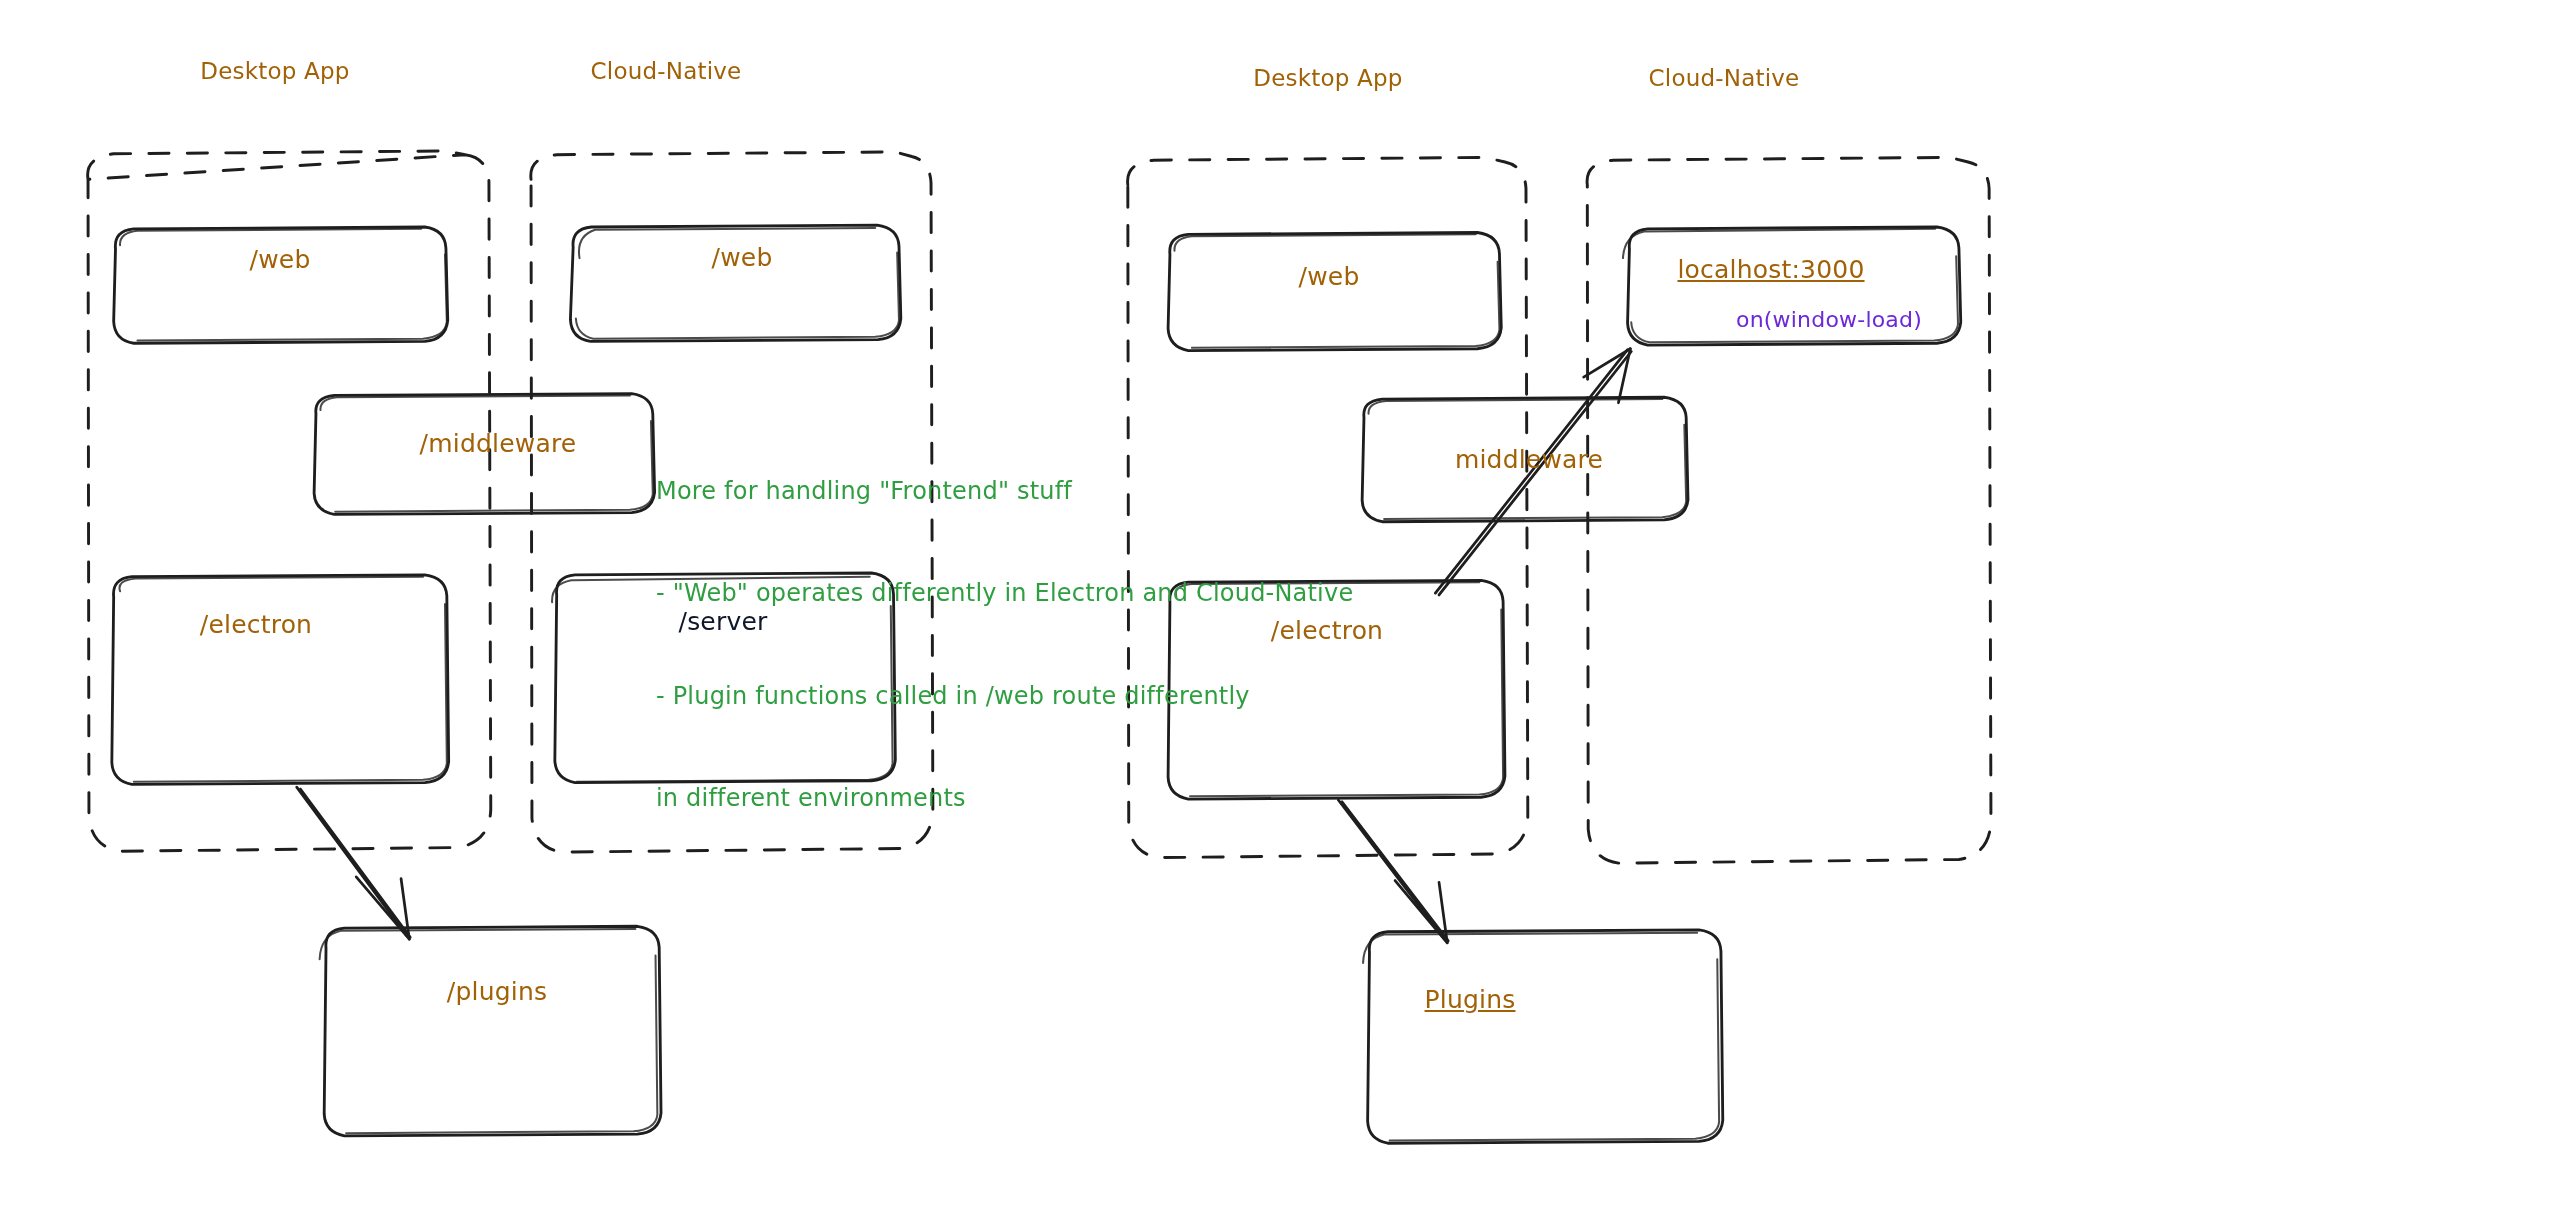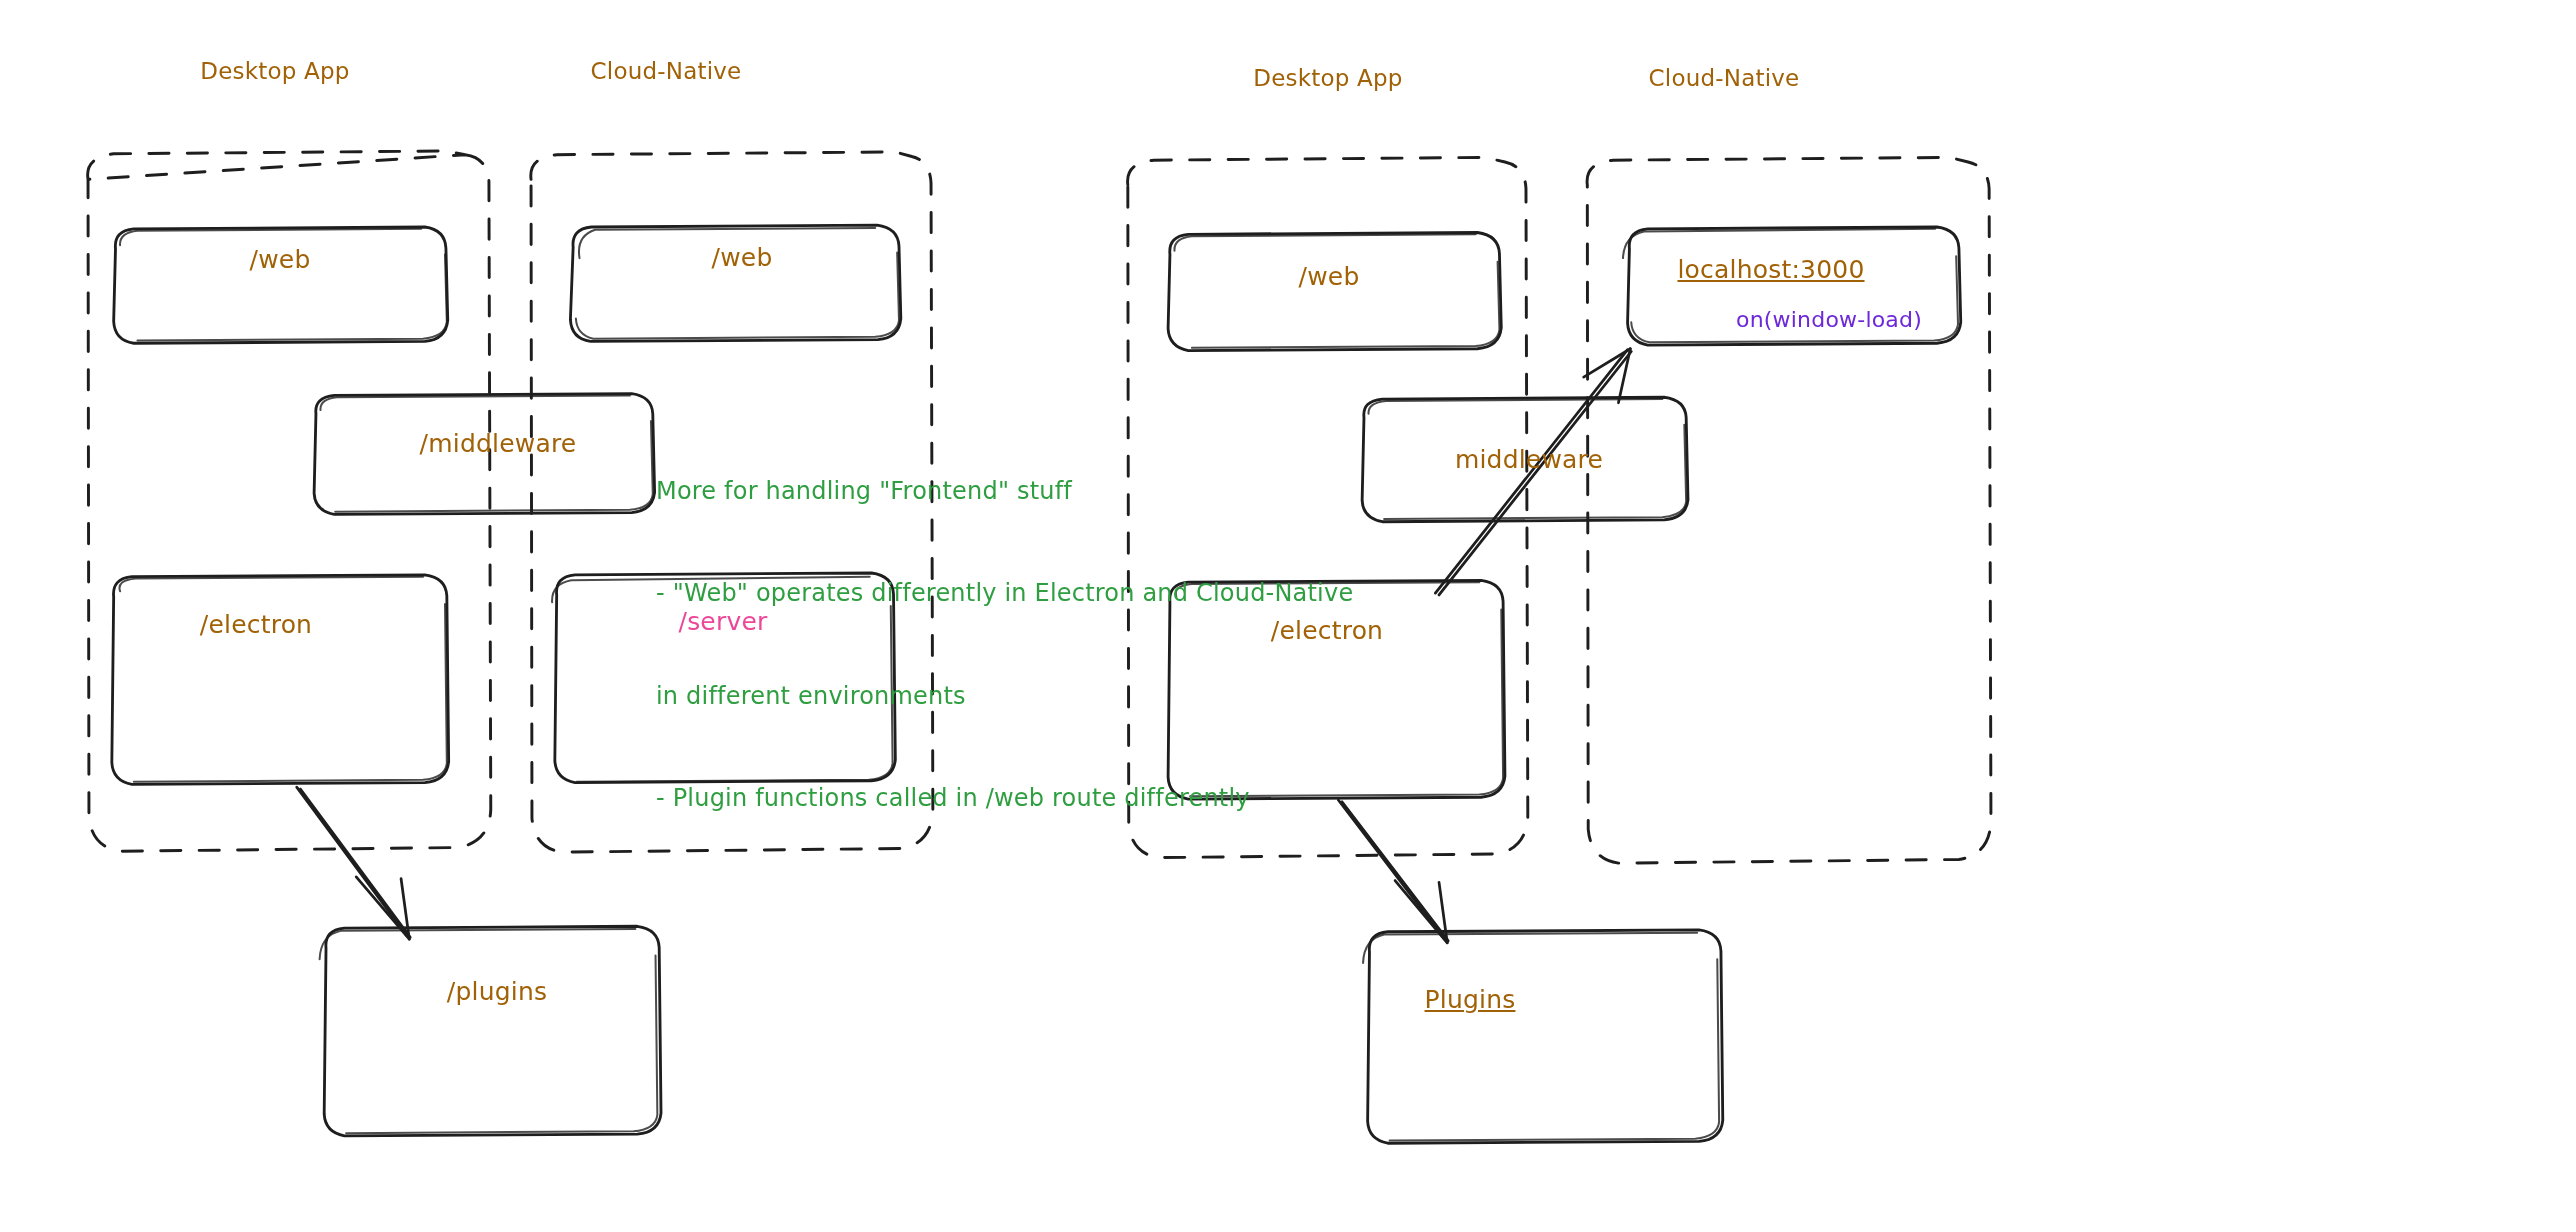--- a/index.html
+++ b/index.html
@@ -188,28 +188,28 @@
     </g>
   </svg>
 
   <div class="lbl group-title" style="left:275px; top:57px;">Desktop App</div>
   <div class="lbl group-title" style="left:666px; top:57px;">Cloud-Native</div>
 
   <div class="lbl node-label" style="left:280px; top:244px;">/web</div>
   <div class="lbl node-label" style="left:742px; top:242px;">/web</div>
   <div class="lbl node-label" style="left:498px; top:428px;">/middleware</div>
   <div class="lbl node-label" style="left:256px; top:609px;">/electron</div>
-  <div class="lbl node-label" style="left:723px; top:606px; color:#ec4899;">/server</div>
+  <div class="lbl node-label" style="left:723px; top:606px; color:#0f172a;">/server</div>
   <div class="lbl node-label" style="left:497px; top:976px;">/plugins</div>
 
   <div class="lbl note note-green" style="left:656px; top:406px;">
     <div>More for handling "Frontend" stuff</div>
     <div>- "Web" operates differently in Electron and Cloud-Native</div>
+    <div>- Plugin functions called in /web route differently</div>
     <div>in different environments</div>
-    <div>- Plugin functions called in /web route differently</div>
   </div>
 
   <div class="lbl group-title" style="left:1328px; top:64px;">Desktop App</div>
   <div class="lbl group-title" style="left:1724px; top:64px;">Cloud-Native</div>
 
   <div class="lbl node-label" style="left:1329px; top:261px;">/web</div>
 
   <div class="lbl node-label" style="left:1771px; top:254px;text-decoration:underline;">localhost:3000</div>
   <div class="lbl sub-red" style="left:1829px; top:306px;">on(window-load)</div>
 

